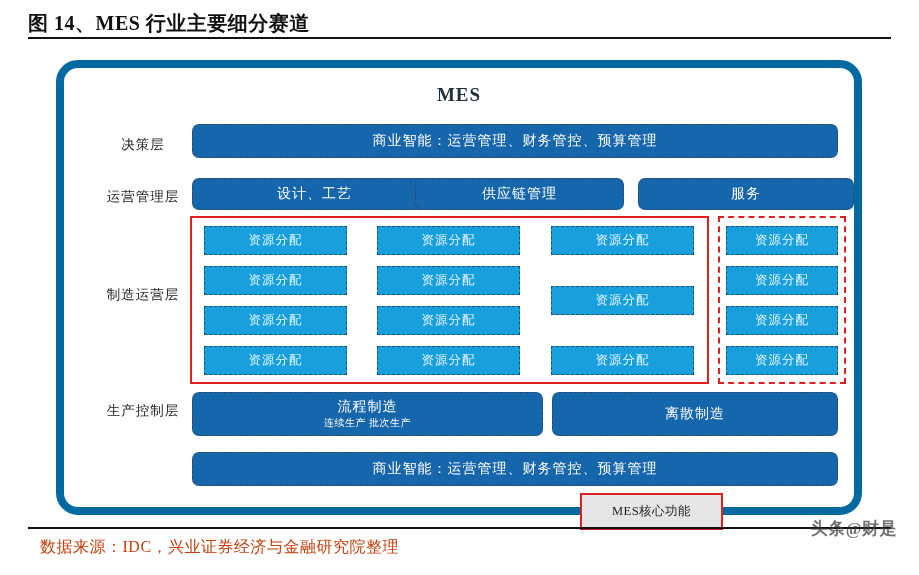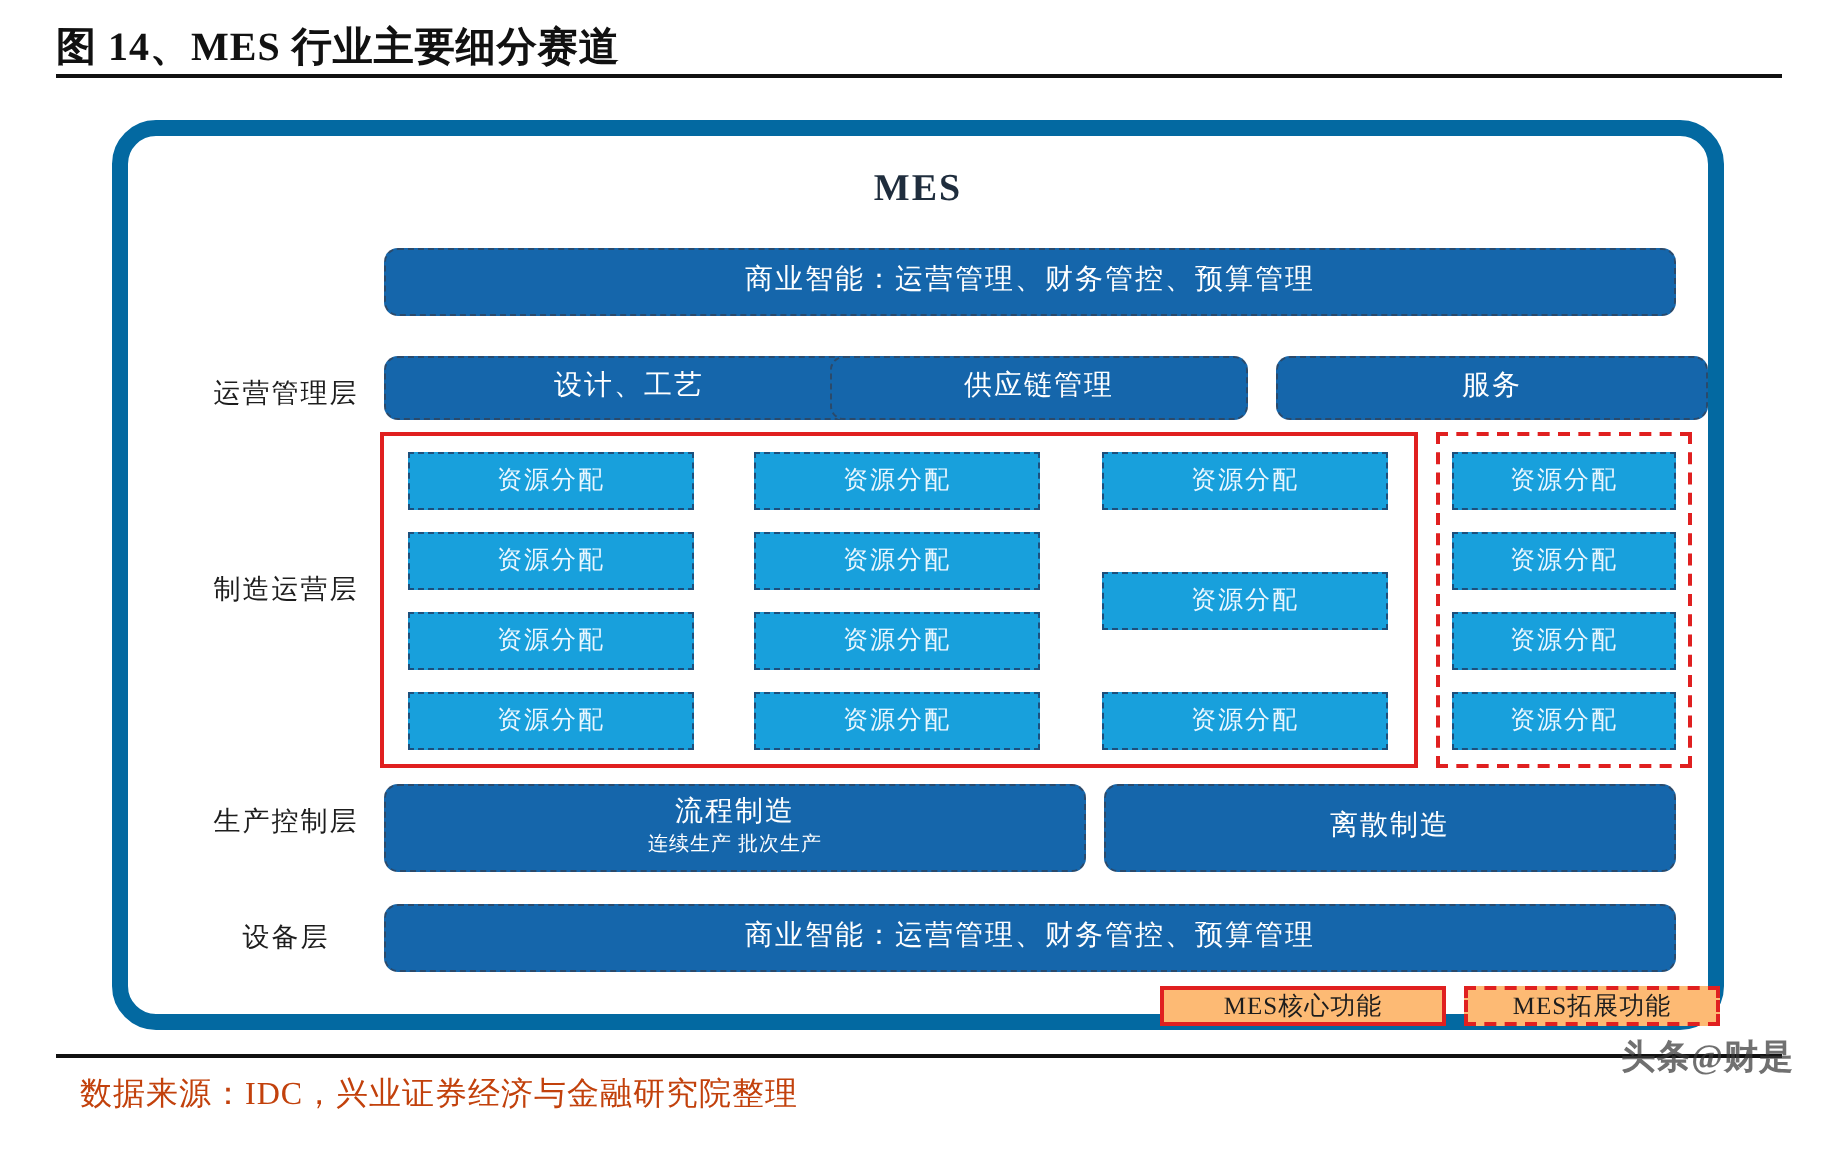--- a/index.html
+++ b/index.html
@@ -123,28 +123,28 @@
     position: absolute;
     box-sizing: border-box;
     border: 2px dashed #e02020;
     background: transparent;
   }
 
   
   .legend-item {
     position: absolute;
     box-sizing: border-box;
-    height: 20px;
+    height: 37px;
     display: flex;
     align-items: center;
     justify-content: center;
     font-size: 12.5px;
     color: #1d1d1d;
     letter-spacing: 0.5px;
-    background: #fdba74;
+    background: #e5e5e5;
   }
   .legend-core { border: 2px solid #e02020; }
   .legend-ext  { border: 2px dashed #e02020; }
 
   
   .footer-rule {
     position: absolute;
     left: 28px;
     top: 527px;
     width: 863px;
@@ -177,24 +177,24 @@
 
 <div class="fig-title-wrap">
   <div class="fig-title">图 14、MES 行业主要细分赛道</div>
   <div class="title-rule"></div>
 </div>
 
 <div class="diagram-card">
 
   <div class="mes-title">MES</div>
 
+  <div class="layer-label" style="top:68px;">决策层</div>
   <div class="layer-label" style="top:120px;">运营管理层</div>
   <div class="layer-label" style="top:218px;">制造运营层</div>
   <div class="layer-label" style="top:334px;">生产控制层</div>
-  <div class="layer-label" style="top:392px;">设备层</div>
 
   <div class="bar" style="left:128px; top:56px; width:646px; height:34px;">
     <span>商业智能：运营管理、财务管控、预算管理</span>
   </div>
 
   <div class="bar" style="left:128px; top:110px; width:245px; height:32px;">
     <span>设计、工艺</span>
   </div>
   <div class="bar" style="left:351px; top:110px; width:209px; height:32px;">
     <span>供应链管理</span>
@@ -264,21 +264,18 @@
     <span>离散制造</span>
   </div>
 
   <div class="bar" style="left:128px; top:384px; width:646px; height:34px;">
     <span>商业智能：运营管理、财务管控、预算管理</span>
   </div>
 
   <div class="legend-item legend-core" style="left:516px; top:425px; width:143px;">
     <span>MES核心功能</span>
   </div>
-  <div class="legend-item legend-ext" style="left:668px; top:425px; width:128px;">
-    <span>MES拓展功能</span>
-  </div>
 
 </div>
 
 <div class="footer-rule"></div>
 <div class="footer-text">数据来源：IDC，兴业证券经济与金融研究院整理</div>
 <div class="watermark">头条@财是</div>
 
 </body></html>

